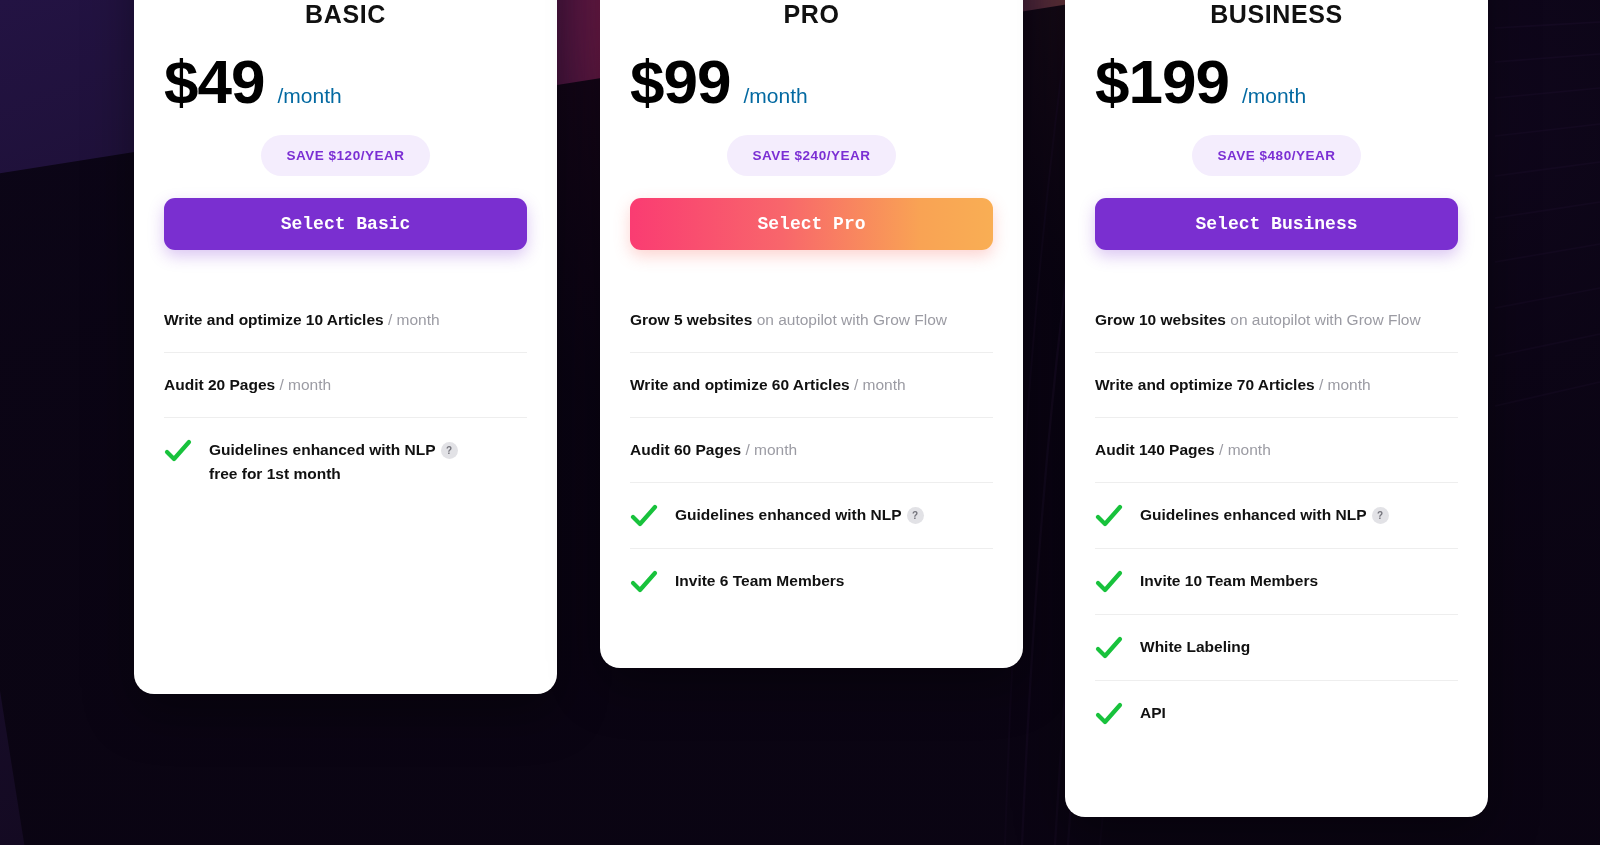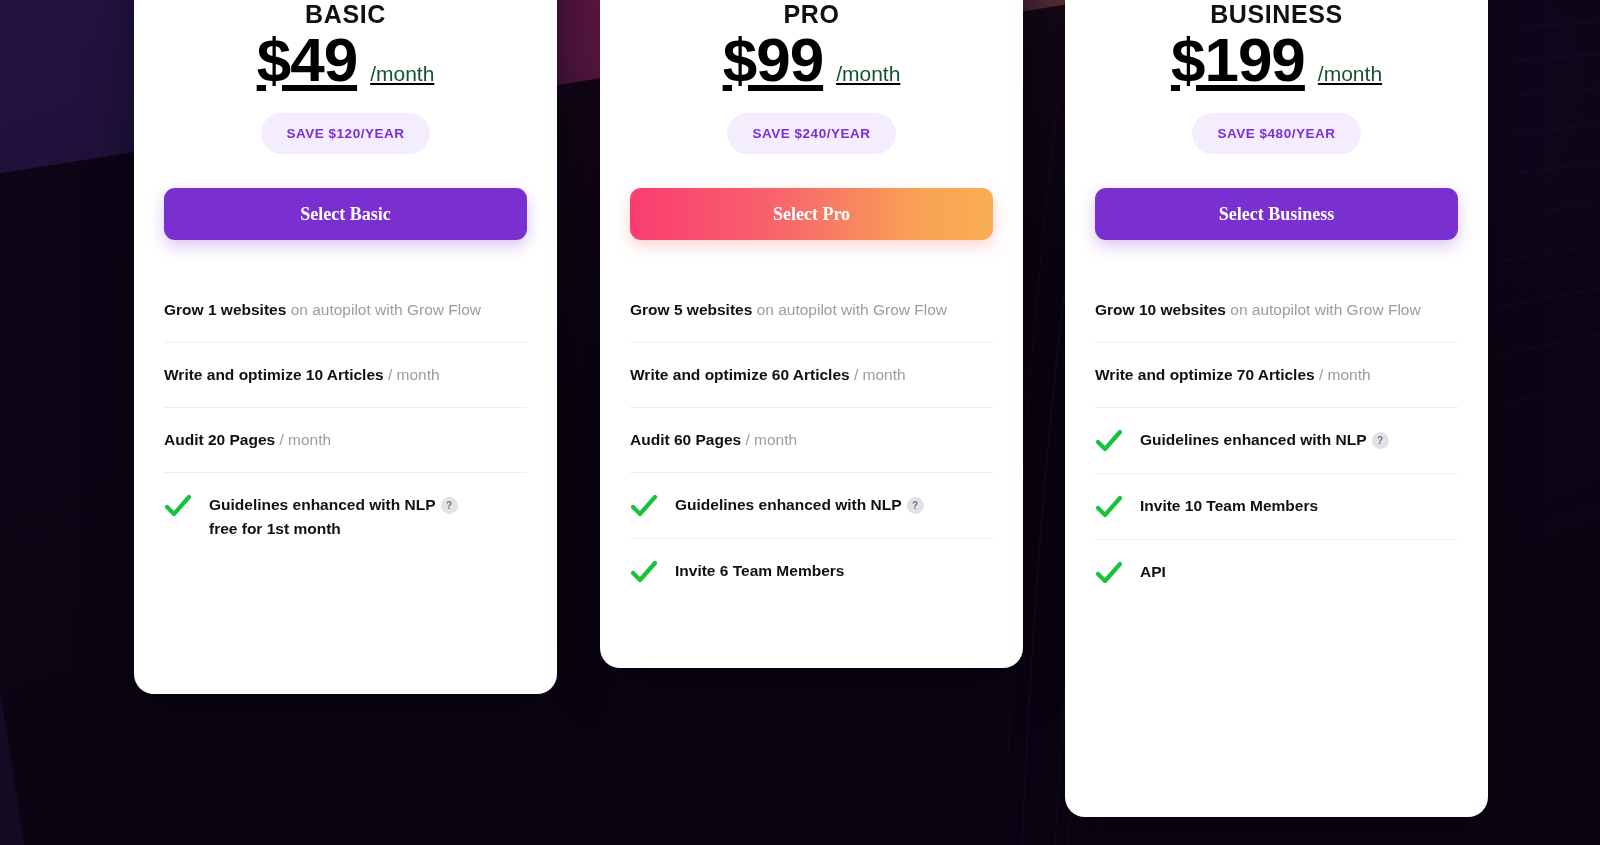--- a/index.html
+++ b/index.html
@@ -59,43 +59,43 @@
   .card-inner { padding-top:92px; }
 
   .plan-name {
     text-align:center;
     font-size:25px; font-weight:bold;
     letter-spacing:.6px;
     color:#111;
   }
 
   .price-row {
-    display:flex; align-items:baseline; justify-content:center;
-    gap:13px; text-decoration:underline;
+    display:flex; align-items:baseline; justify-content:flex-start;
+    gap:13px; margin-top:22px;
   }
   .price { font-size:62px; font-weight:bold; color:#000; letter-spacing:-1px; line-height:1; }
-  .per   { font-size:21px; color:#14532d; font-weight:400; }
+  .per   { font-size:21px; color:#0369a1; font-weight:400; }
 
   .save-wrap { display:flex; justify-content:center; margin-top:22px; }
   .save-badge {
     background:#f4edfd;
     color:#7b2fd4;
     font-size:13.5px; font-weight:bold; letter-spacing:.5px;
     padding:13px 26px; border-radius:22px;
     white-space:nowrap;
   }
 
   .cta {
     display:block; width:100%;
-    margin-top:34px;
+    margin-top:22px;
     border:none; border-radius:11px;
     height:52px;
     font-size:18px; font-weight:600;
     color:#fff; cursor:pointer;
-    font-family:Liberation Serif, serif;
+    font-family:Liberation Mono, monospace;
   }
   .cta-purple   { background:#7a2fd0; box-shadow:0 6px 16px rgba(122,47,208,.28); }
   .cta-gradient { background:linear-gradient(90deg,#fa3c72 0%,#f8666b 42%,#f9a354 80%,#f9ae54 100%);
                   box-shadow:0 6px 16px rgba(249,110,100,.30); }
 
   
   .features { margin-top:38px; }
 
   .feature {
     display:flex; align-items:flex-start; gap:17px;
@@ -166,23 +166,20 @@
         <div class="price-row">
           <span class="price">$49</span>
           <span class="per">/month</span>
         </div>
         <div class="save-wrap">
           <span class="save-badge">SAVE $120/YEAR</span>
         </div>
         <button class="cta cta-purple">Select Basic</button>
         <div class="features">
           <div class="feature no-check">
-            <div class="f-text"><b>Grow 1 websites</b><span class="muted"> on autopilot with Grow Flow</span></div>
-          </div>
-          <div class="feature no-check">
             <div class="f-text"><b>Write and optimize 10 Articles</b><span class="muted"> / month</span></div>
           </div>
           <div class="feature no-check">
             <div class="f-text"><b>Audit 20 Pages</b><span class="muted"> / month</span></div>
           </div>
           <div class="feature">
             <svg viewBox="0 0 28 24" class="check">
               <path d="M3 13 L10 20 L25 3" fill="none" stroke="#18c23c" stroke-width="4.2" stroke-linecap="round" stroke-linejoin="round"></path>
             </svg>
             <div class="f-text"><b>Guidelines enhanced with NLP</b><span class="help-badge">?</span><br><b>free for 1st month</b></div>
@@ -237,31 +234,40 @@
           <span class="save-badge">SAVE $480/YEAR</span>
         </div>
         <button class="cta cta-purple">Select Business</button>
         <div class="features">
           <div class="feature no-check">
             <div class="f-text"><b>Grow 10 websites</b><span class="muted"> on autopilot with Grow Flow</span></div>
           </div>
           <div class="feature no-check">
             <div class="f-text"><b>Write and optimize 70 Articles</b><span class="muted"> / month</span></div>
           </div>
+          <div class="feature no-check">
+            <div class="f-text"><b>Audit 140 Pages</b><span class="muted"> / month</span></div>
+          </div>
           <div class="feature">
             <svg viewBox="0 0 28 24" class="check">
               <path d="M3 13 L10 20 L25 3" fill="none" stroke="#18c23c" stroke-width="4.2" stroke-linecap="round" stroke-linejoin="round"></path>
             </svg>
             <div class="f-text"><b>Guidelines enhanced with NLP</b><span class="help-badge">?</span></div>
           </div>
           <div class="feature">
             <svg viewBox="0 0 28 24" class="check">
               <path d="M3 13 L10 20 L25 3" fill="none" stroke="#18c23c" stroke-width="4.2" stroke-linecap="round" stroke-linejoin="round"></path>
             </svg>
             <div class="f-text"><b>Invite 10 Team Members</b></div>
+          </div>
+          <div class="feature">
+            <svg viewBox="0 0 28 24" class="check">
+              <path d="M3 13 L10 20 L25 3" fill="none" stroke="#18c23c" stroke-width="4.2" stroke-linecap="round" stroke-linejoin="round"></path>
+            </svg>
+            <div class="f-text"><b>White Labeling</b></div>
           </div>
           <div class="feature">
             <svg viewBox="0 0 28 24" class="check">
               <path d="M3 13 L10 20 L25 3" fill="none" stroke="#18c23c" stroke-width="4.2" stroke-linecap="round" stroke-linejoin="round"></path>
             </svg>
             <div class="f-text"><b>API</b></div>
           </div>
         </div>
       </div>
     </div>

